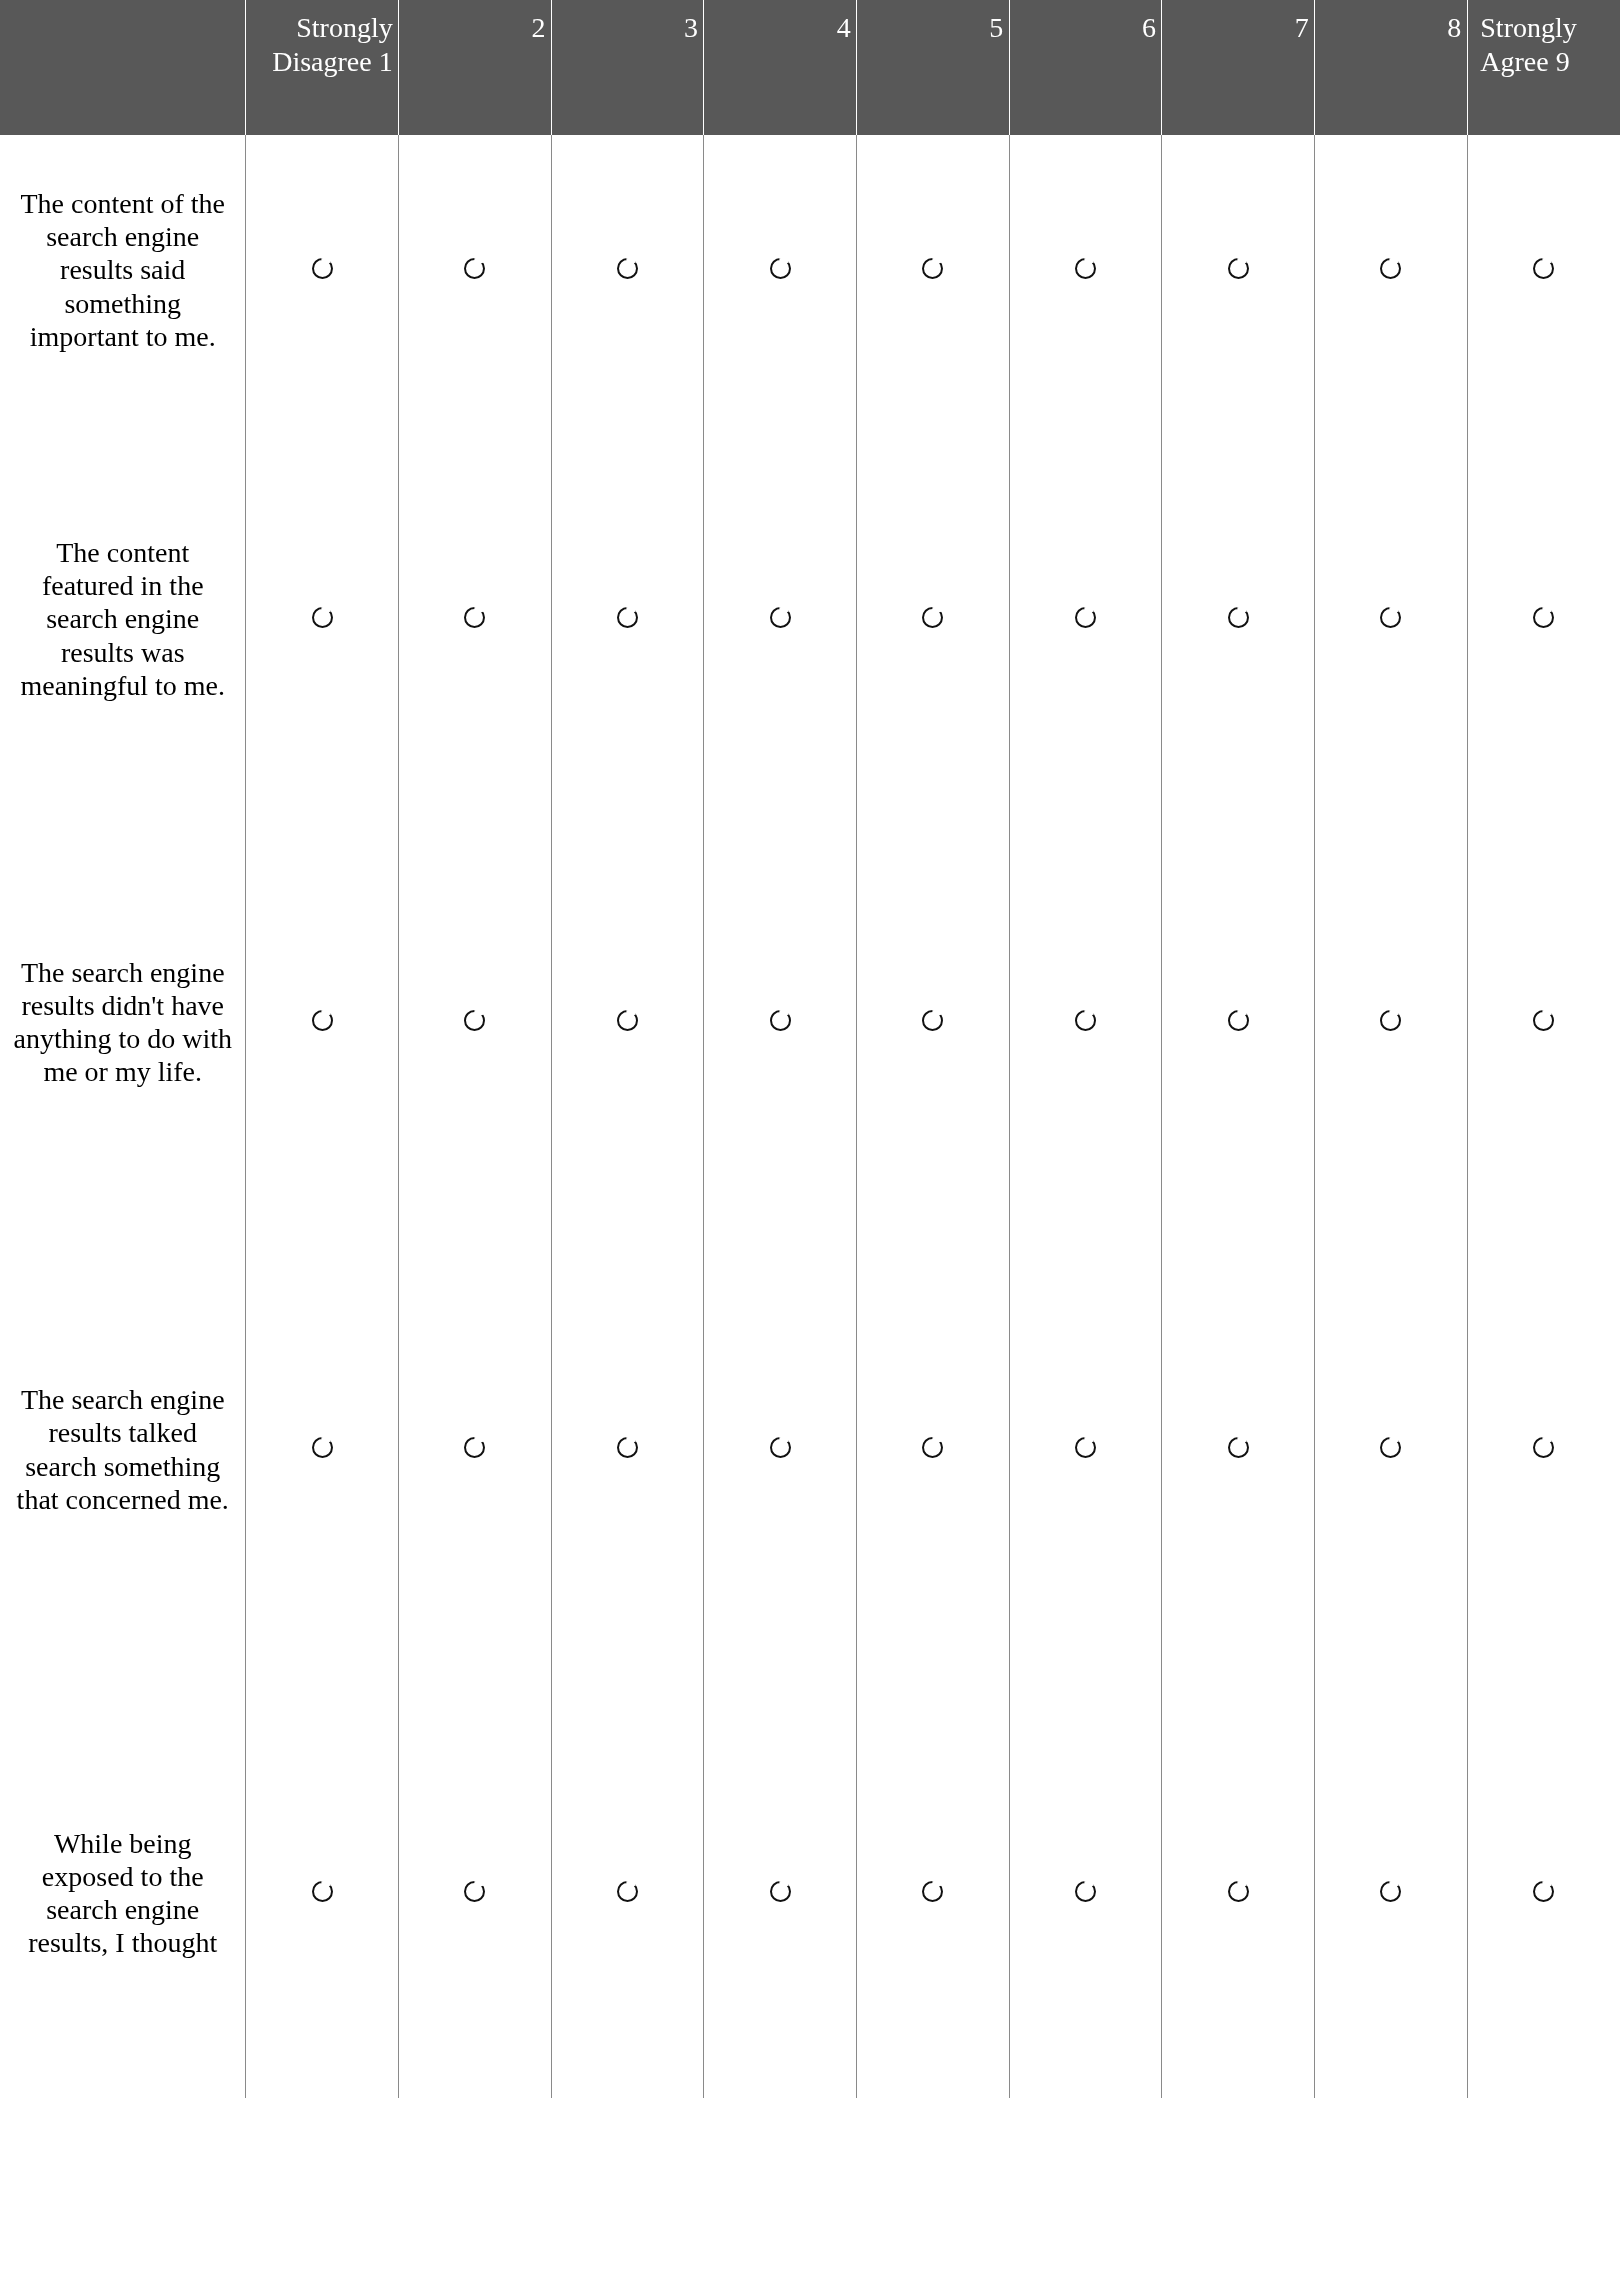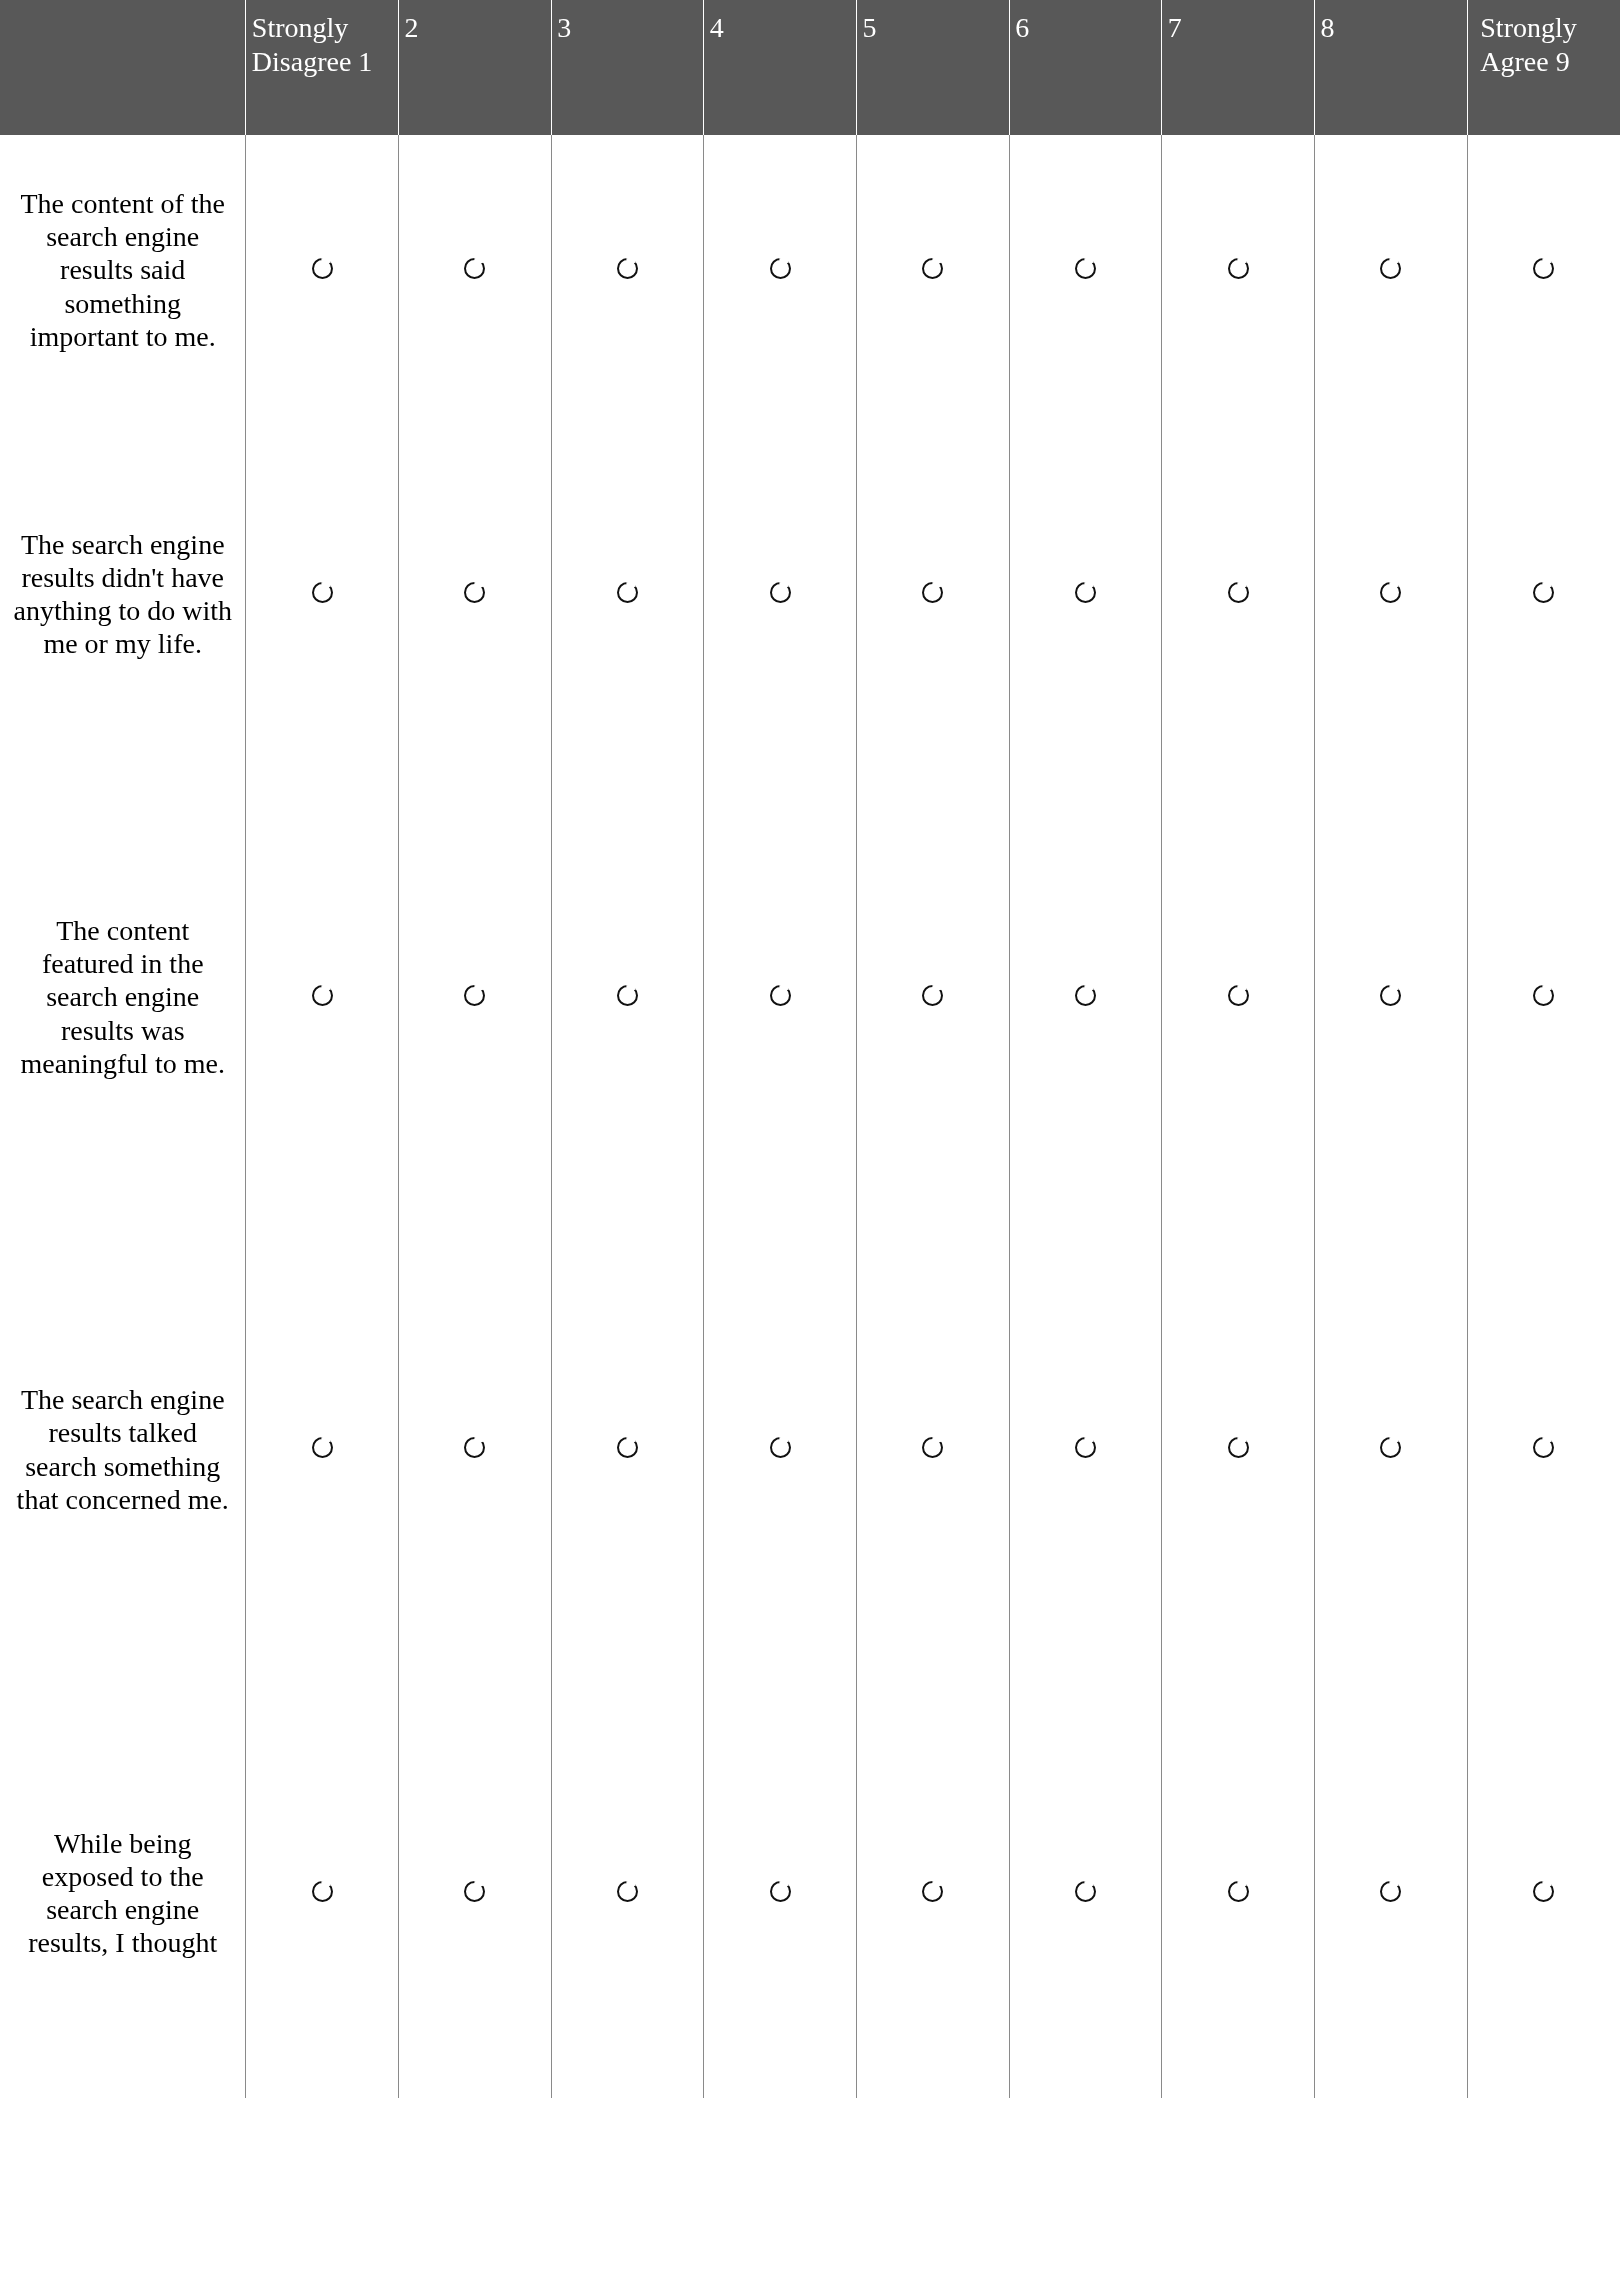--- a/index.html
+++ b/index.html
@@ -23,21 +23,21 @@
 
   .survey-matrix col.label-col { width: 232px; }
   .survey-matrix col.opt-col { width: 144px; }
 
   thead th {
     background: #585858;
     color: #ffffff;
     font-weight: normal;
     font-size: 28px;
     line-height: 1.22;
-    text-align: left;
+    text-align: right;
     vertical-align: top;
     padding: 10.8px 5.4px 14.4px 5.4px;
     height: 135px;
     box-sizing: border-box;
     border-right: 1.8px solid #ffffff;
   }
   thead th.corner-cell {
     background: #585858;
     border-right: 1.8px solid #ffffff;
   }
@@ -147,44 +147,44 @@
       <td class="opt-cell"><span class="radio"></span></td>
       <td class="opt-cell"><span class="radio"></span></td>
       <td class="opt-cell"><span class="radio"></span></td>
       <td class="opt-cell"><span class="radio"></span></td>
       <td class="opt-cell"><span class="radio"></span></td>
       <td class="opt-cell"><span class="radio"></span></td>
       <td class="opt-cell"><span class="radio"></span></td>
       <td class="opt-cell"><span class="radio"></span></td>
       <td class="opt-cell last-opt"><span class="radio"></span></td>
     </tr>
+    <tr style="height:428px">
+      <td class="q-label">The content featured in the search engine results was meaningful to me.</td>
+      <td class="opt-cell"><span class="radio"></span></td>
+      <td class="opt-cell"><span class="radio"></span></td>
+      <td class="opt-cell"><span class="radio"></span></td>
+      <td class="opt-cell"><span class="radio"></span></td>
+      <td class="opt-cell"><span class="radio"></span></td>
+      <td class="opt-cell"><span class="radio"></span></td>
+      <td class="opt-cell"><span class="radio"></span></td>
+      <td class="opt-cell"><span class="radio"></span></td>
+      <td class="opt-cell last-opt"><span class="radio"></span></td>
+    </tr>
     <tr style="height:378px">
       <td class="q-label">The search engine results didn't have anything to do with me or my life.</td>
       <td class="opt-cell"><span class="radio"></span></td>
       <td class="opt-cell"><span class="radio"></span></td>
       <td class="opt-cell"><span class="radio"></span></td>
       <td class="opt-cell"><span class="radio"></span></td>
       <td class="opt-cell"><span class="radio"></span></td>
       <td class="opt-cell"><span class="radio"></span></td>
       <td class="opt-cell"><span class="radio"></span></td>
       <td class="opt-cell"><span class="radio"></span></td>
       <td class="opt-cell last-opt"><span class="radio"></span></td>
     </tr>
-    <tr style="height:428px">
-      <td class="q-label">The content featured in the search engine results was meaningful to me.</td>
-      <td class="opt-cell"><span class="radio"></span></td>
-      <td class="opt-cell"><span class="radio"></span></td>
-      <td class="opt-cell"><span class="radio"></span></td>
-      <td class="opt-cell"><span class="radio"></span></td>
-      <td class="opt-cell"><span class="radio"></span></td>
-      <td class="opt-cell"><span class="radio"></span></td>
-      <td class="opt-cell"><span class="radio"></span></td>
-      <td class="opt-cell"><span class="radio"></span></td>
-      <td class="opt-cell last-opt"><span class="radio"></span></td>
-    </tr>
     <tr style="height:477px">
       <td class="q-label">The search engine results talked search something that concerned me.</td>
       <td class="opt-cell"><span class="radio"></span></td>
       <td class="opt-cell"><span class="radio"></span></td>
       <td class="opt-cell"><span class="radio"></span></td>
       <td class="opt-cell"><span class="radio"></span></td>
       <td class="opt-cell"><span class="radio"></span></td>
       <td class="opt-cell"><span class="radio"></span></td>
       <td class="opt-cell"><span class="radio"></span></td>
       <td class="opt-cell"><span class="radio"></span></td>

